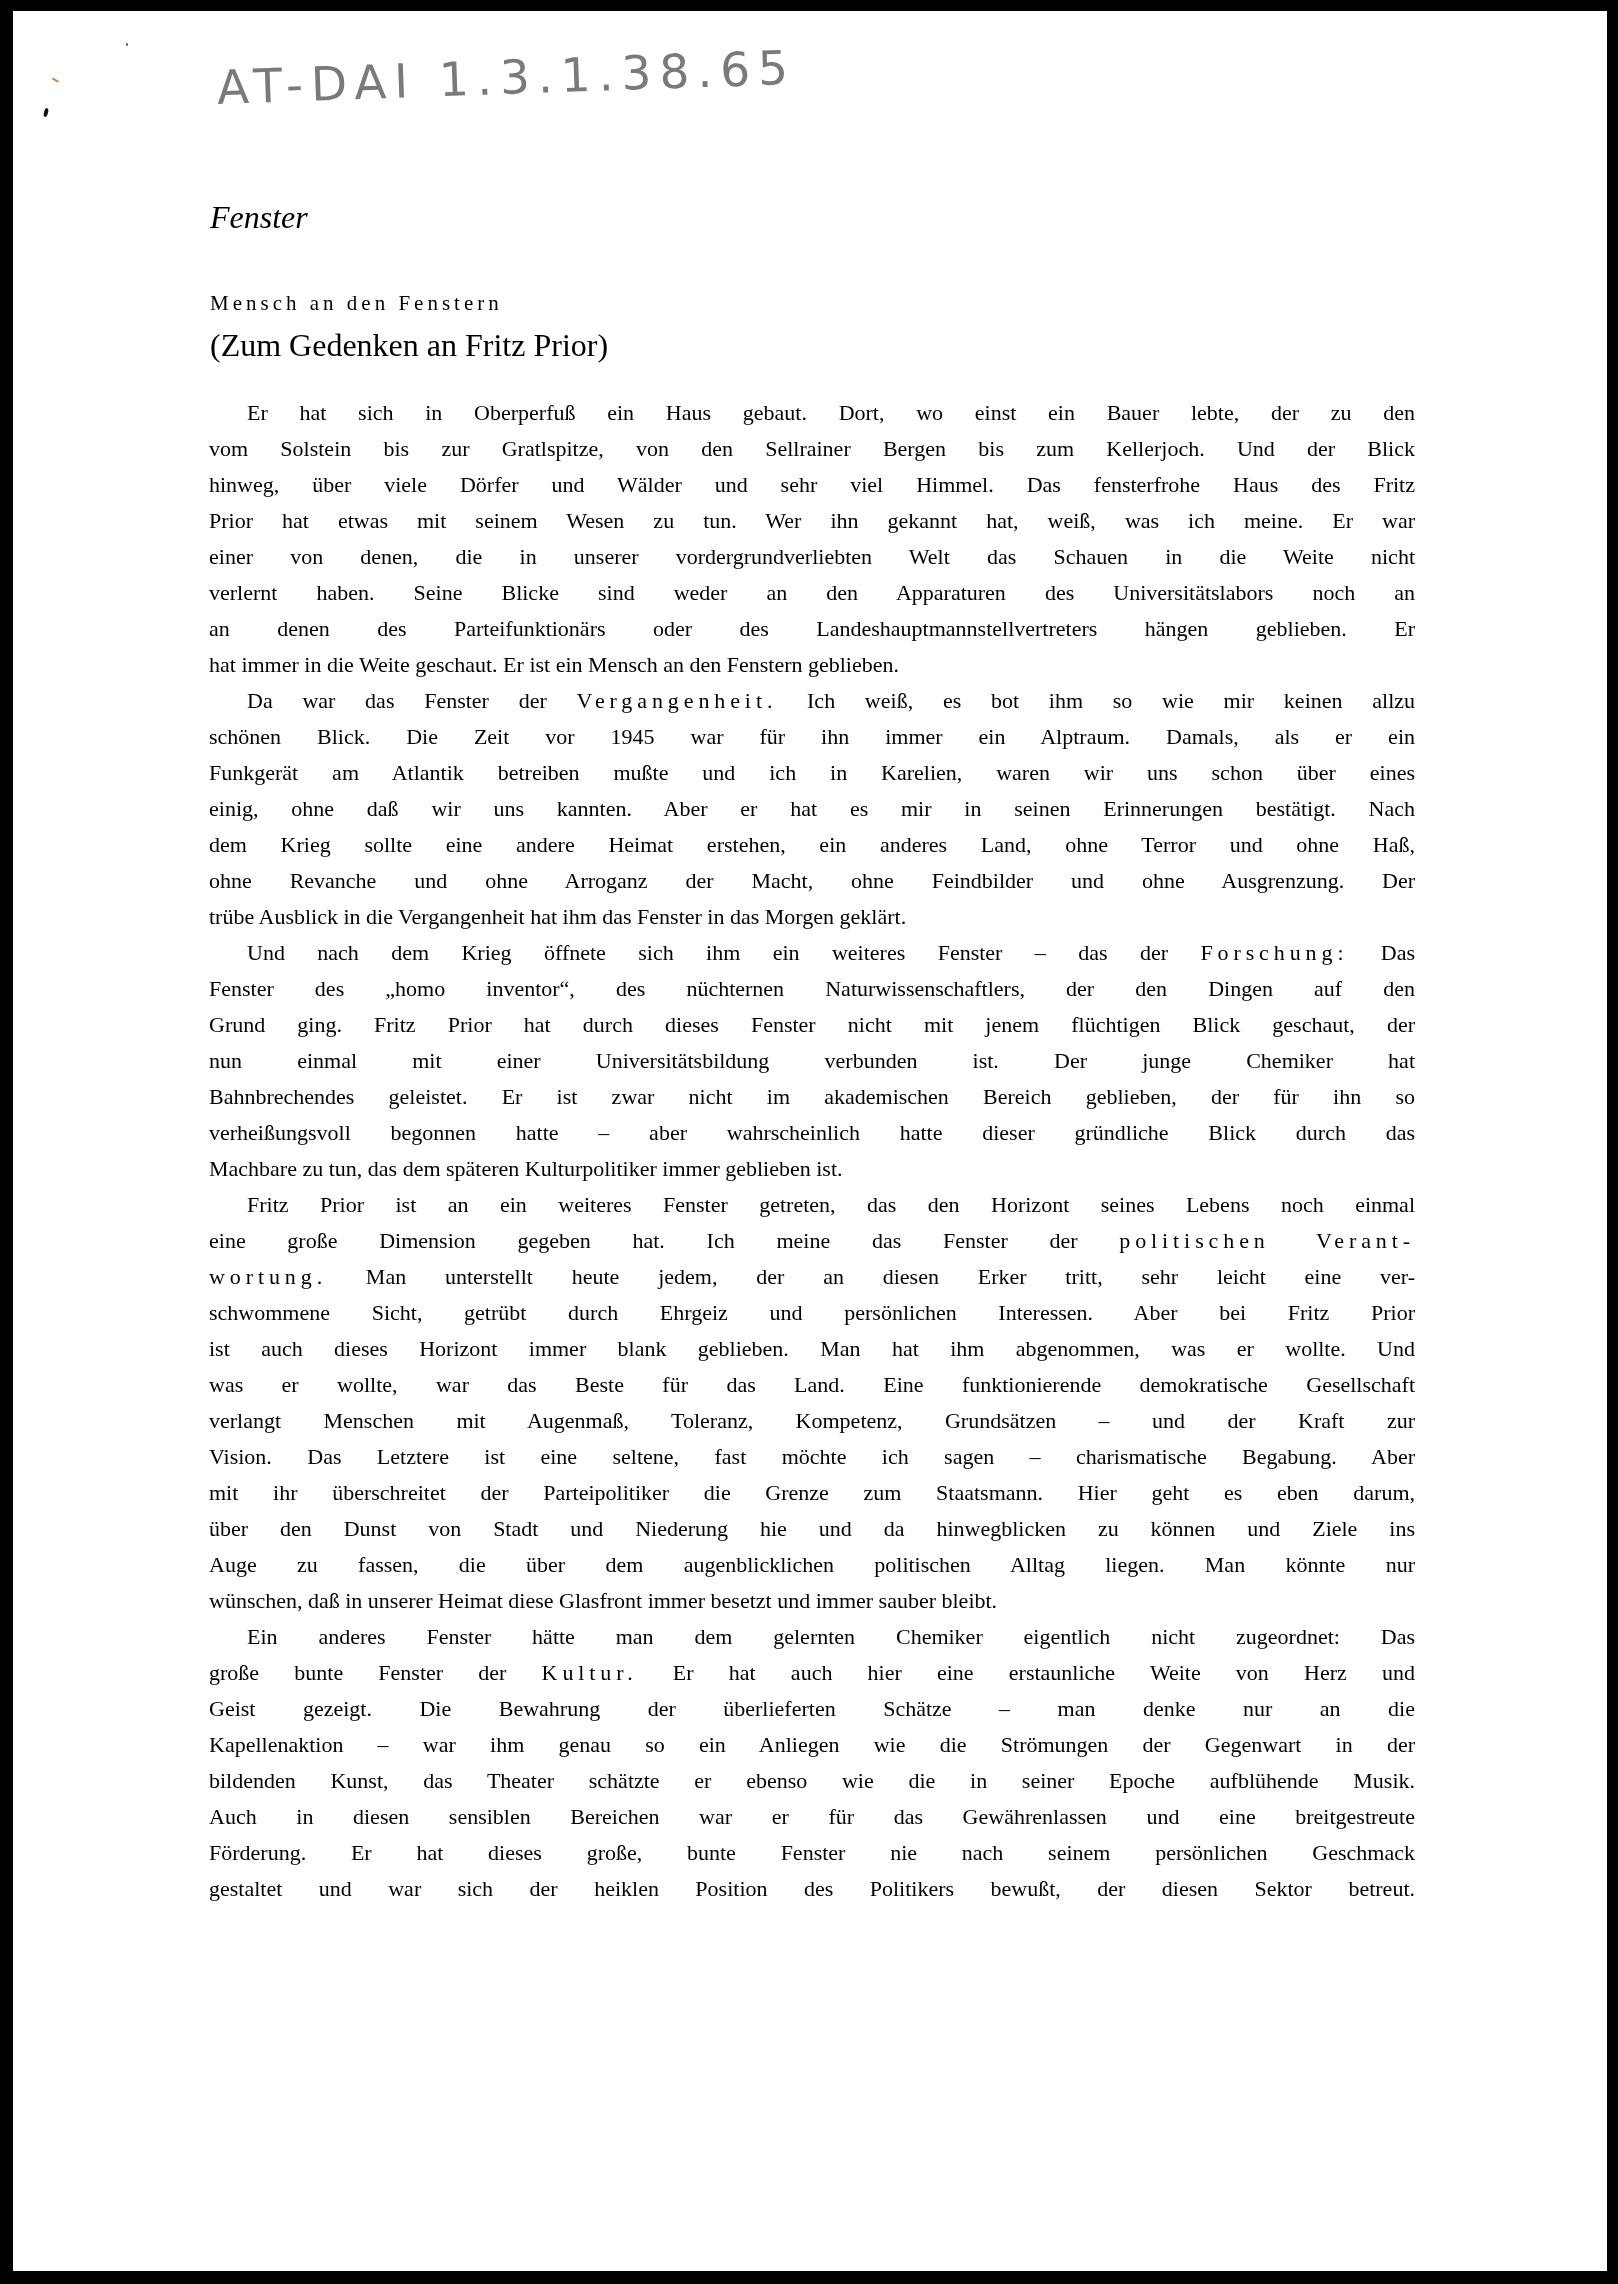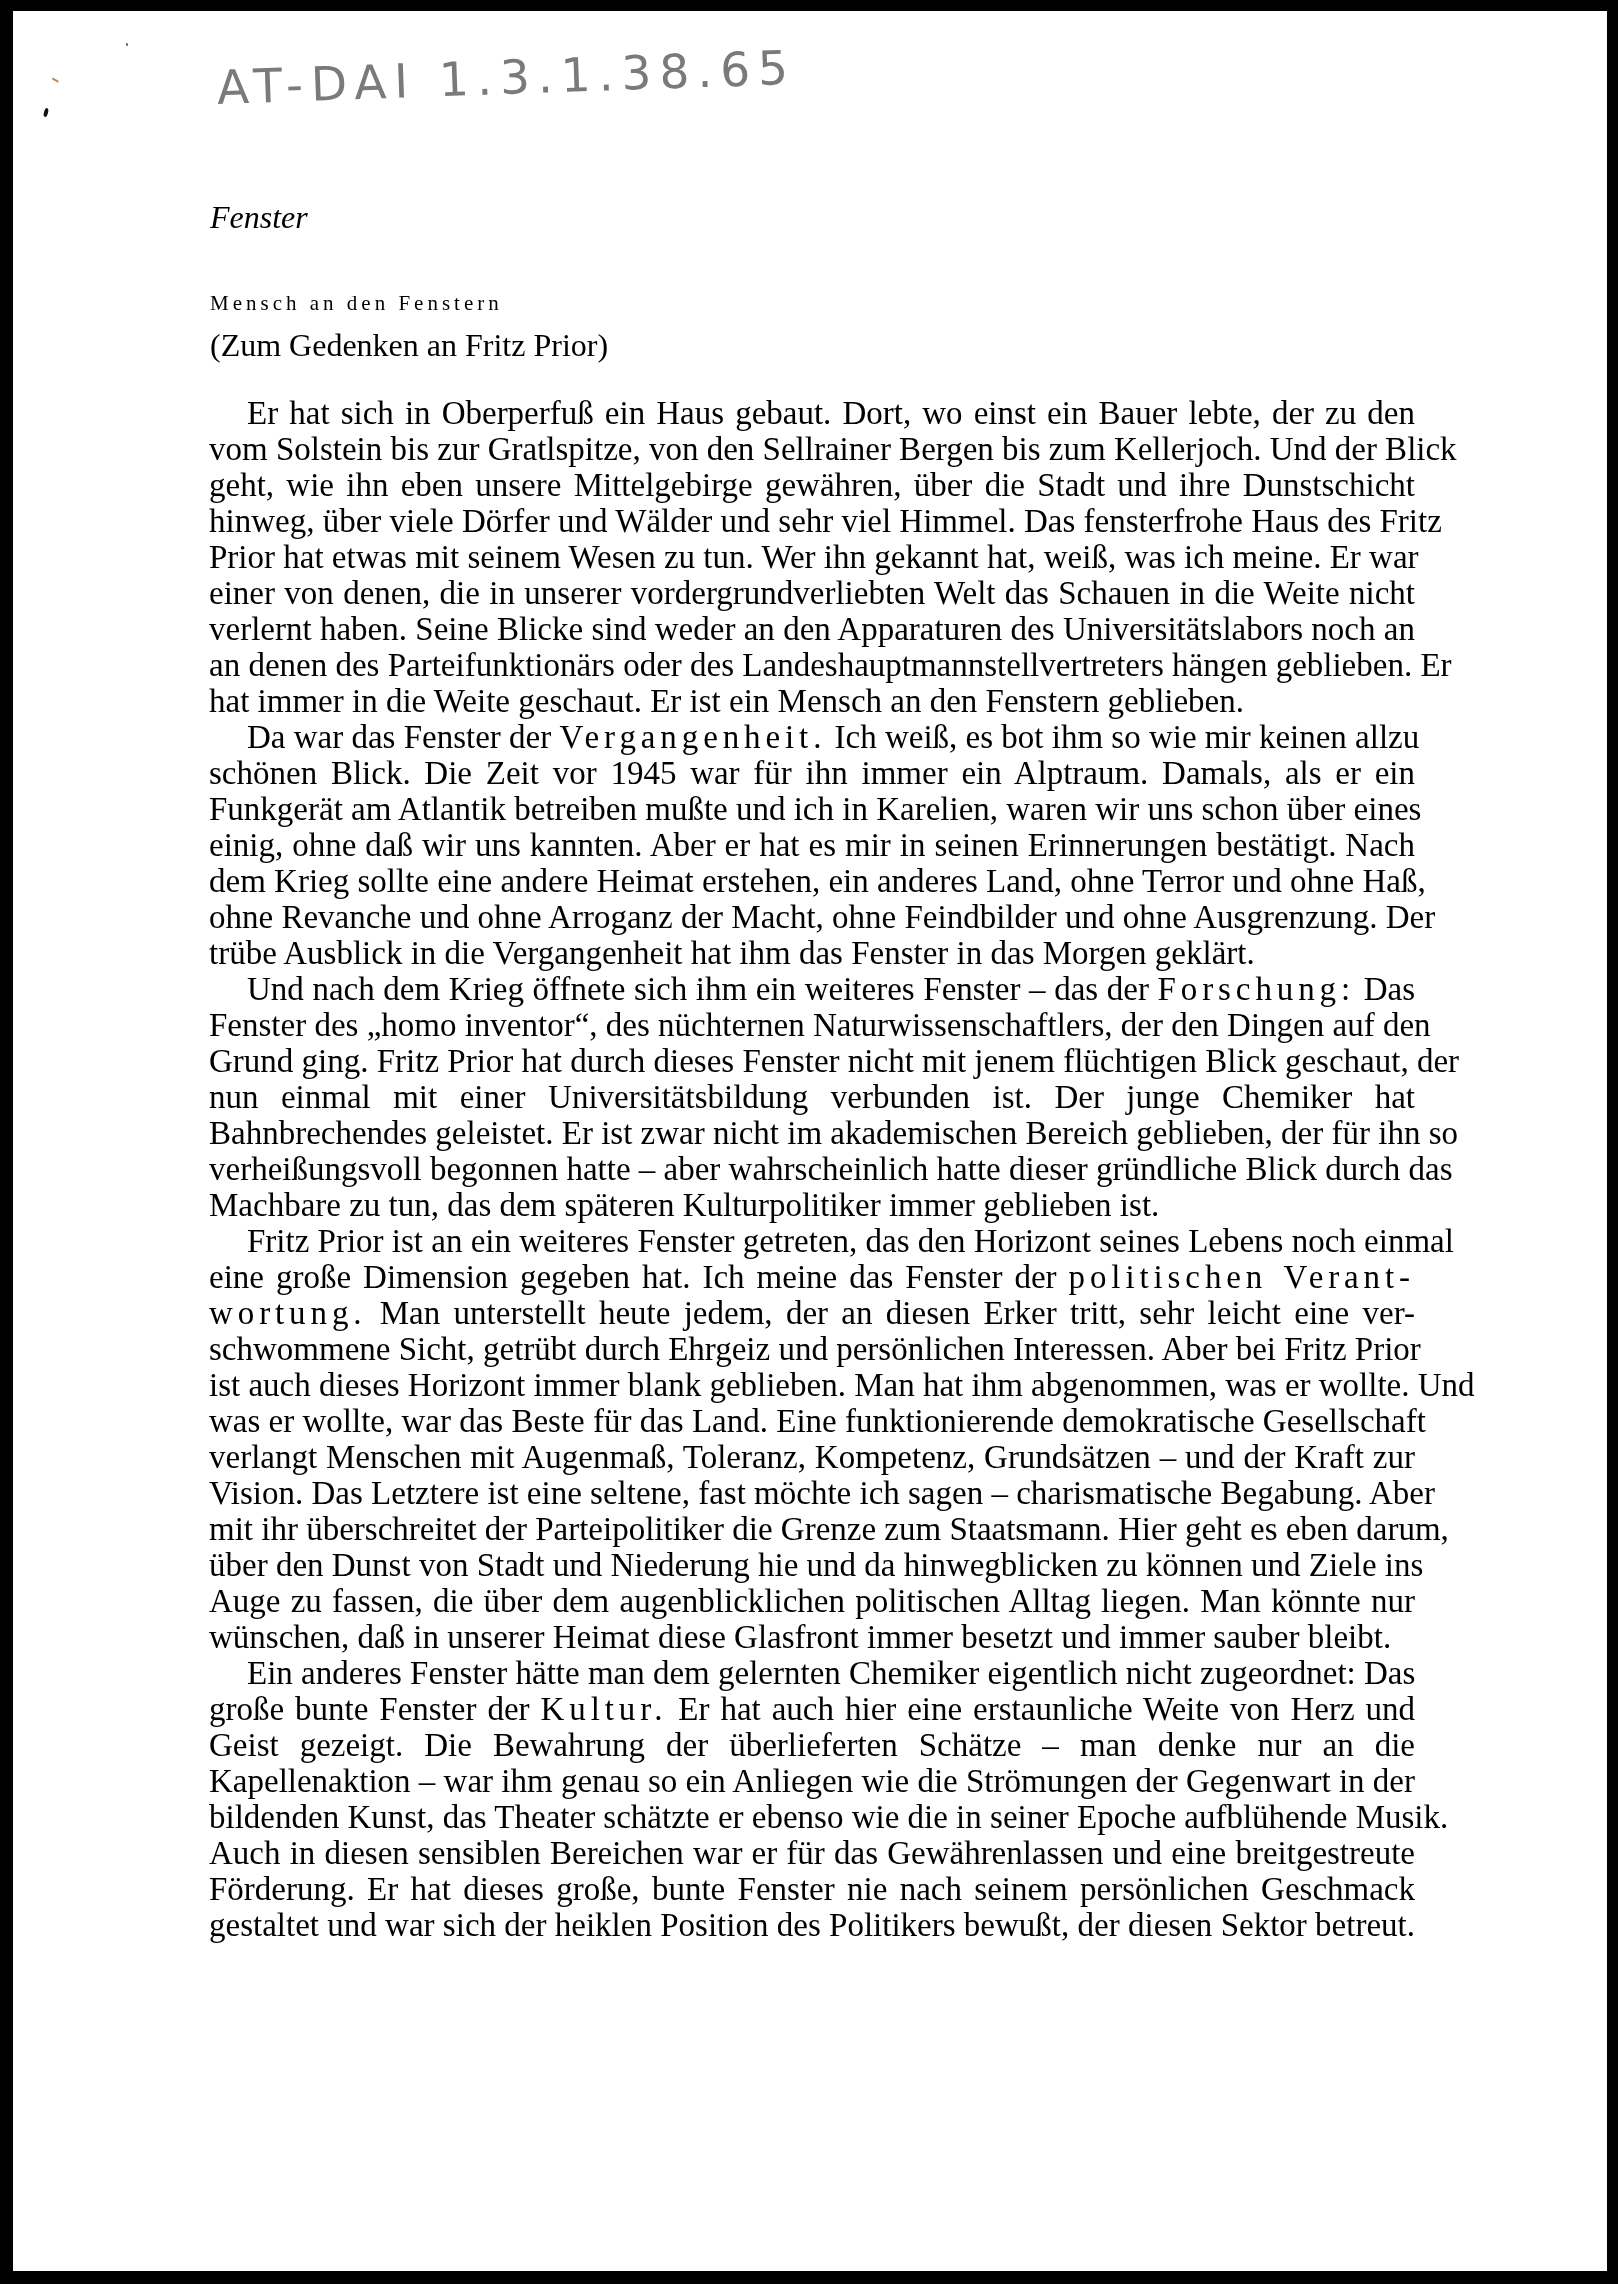--- a/index.html
+++ b/index.html
@@ -14,21 +14,21 @@
   .annotation {
     position: absolute; left: 204px; top: 49px;
     font-family: "DejaVu Sans", sans-serif; font-size: 47px; color: #7a7a7a;
     letter-spacing: 8px; font-weight: normal; transform: rotate(-2deg); transform-origin: left center;
     white-space: nowrap;
   }
   .serif { font-family: "Liberation Serif", "DejaVu Serif", serif; color: #000; }
   .heading { position: absolute; left: 197px; top: 188px; font-size: 32px; line-height: 36px; font-style: italic; }
   .title { position: absolute; left: 197px; top: 272px; font-size: 21px; line-height: 40px; letter-spacing: 4px; }
   .subtitle { position: absolute; left: 197px; top: 314px; font-size: 32px; line-height: 40px; }
-  .body-text { position: absolute; left: 196px; top: 384px; width: 1206px; font-size: 33px; }
+  .body-text { position: absolute; left: 196px; top: 384px; width: 1206px; font-size: 22px; }
   .line {
     display: block; height: 36px; line-height: 36px; white-space: nowrap;
     text-align: justify; text-align-last: justify; overflow: visible;
   }
   .line.last { text-align-last: left; }
   .line.first { padding-left: 38px; }
   .sp { letter-spacing: 4.9px; }
 </style>
 </head>
 <body>
@@ -42,21 +42,20 @@
 
   <div class="heading serif">Fenster</div>
   <div class="title serif">Mensch an den Fenstern</div>
   <div class="subtitle serif">(Zum Gedenken an Fritz Prior)</div>
 
   <div class="body-text serif">
 
     <div>
       <span class="line first">Er hat sich in Oberperfuß ein Haus gebaut. Dort, wo einst ein Bauer lebte, der zu den</span>
       <span class="line">vom Solstein bis zur Gratlspitze, von den Sellrainer Bergen bis zum Kellerjoch. Und der Blick</span>
-      <span class="line">geht, wie ihn eben unsere Mittelgebirge gewähren, über die Stadt und ihre Dunstschicht</span>
       <span class="line">hinweg, über viele Dörfer und Wälder und sehr viel Himmel. Das fensterfrohe Haus des Fritz</span>
       <span class="line">Prior hat etwas mit seinem Wesen zu tun. Wer ihn gekannt hat, weiß, was ich meine. Er war</span>
       <span class="line">einer von denen, die in unserer vordergrundverliebten Welt das Schauen in die Weite nicht</span>
       <span class="line">verlernt haben. Seine Blicke sind weder an den Apparaturen des Universitätslabors noch an</span>
       <span class="line">an denen des Parteifunktionärs oder des Landeshauptmannstellvertreters hängen geblieben. Er</span>
       <span class="line last">hat immer in die Weite geschaut. Er ist ein Mensch an den Fenstern geblieben.</span>
     </div>
 
     <div>
       <span class="line first"><span>Da war das Fenster der </span><span class="sp">Vergangenheit.</span><span> Ich weiß, es bot ihm so wie mir keinen allzu</span></span>

